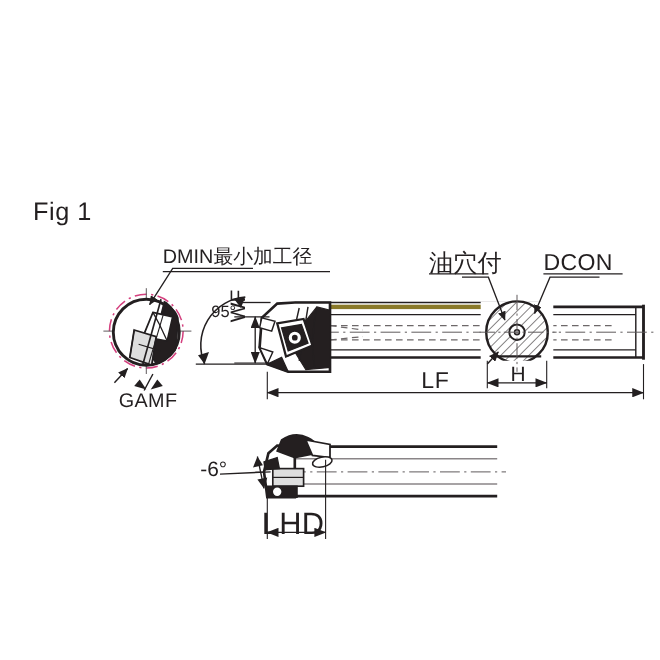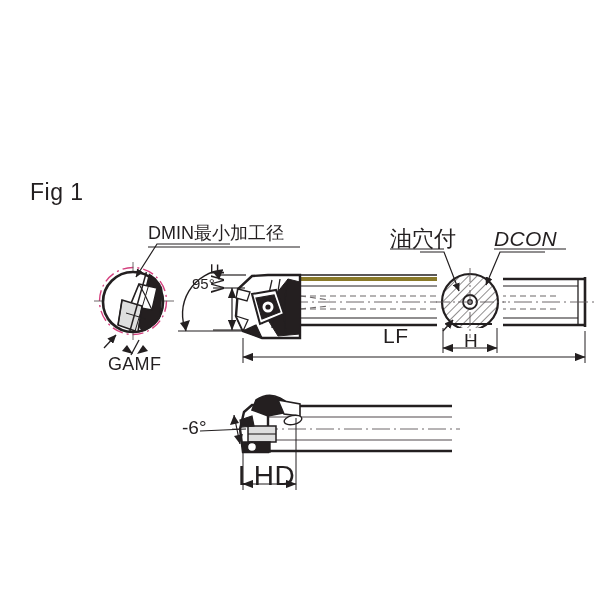--- a/index.html
+++ b/index.html
@@ -30,26 +30,26 @@
   .lbl {
     position: absolute;
     color: #231f20;
     font-family: "Liberation Sans", sans-serif;
     white-space: nowrap;
     line-height: 1;
   }
   .lbl-fig   { left: 30px;  top: 133px; font-size: 23px; letter-spacing: 0.5px; }
   .lbl-dmin  { left: 148px; top: 176px; font-size: 18px; }
   .lbl-abura { left: 390px; top: 180px; font-size: 22px; }
-  .lbl-dcon  { left: 494px; top: 180px; font-size: 21px; letter-spacing: 0.3px; font-style: italic; }
+  .lbl-dcon  { left: 494px; top: 180px; font-size: 21px; letter-spacing: 0.3px; }
   .lbl-95    { left: 192px; top: 228px; font-size: 15px; }
   .lbl-wf    { left: 208px; top: 245px; font-size: 19px;
                transform: rotate(-90deg); transform-origin: left top; }
   .lbl-gamf  { left: 108px; top: 307px; font-size: 18px; letter-spacing: 0.3px; }
-  .lbl-lf    { left: 383px; top: 277px; font-size: 21px; letter-spacing: 0.5px; }
+  .lbl-lf    { left: 383px; top: 288px; font-size: 21px; letter-spacing: 0.5px; }
   .lbl-h     { left: 464px; top: 283px; font-size: 19px; }
   .lbl-m6    { left: 182px; top: 370px; font-size: 19px; }
   .lbl-lhd   { left: 238px; top: 414px; font-size: 28px; letter-spacing: 0.3px; }
   .lbl-note  { left: 370px; top: 441px; font-size: 19px; }
 </style>
 </head>
 <body>
 
 <div id="stage">
 

